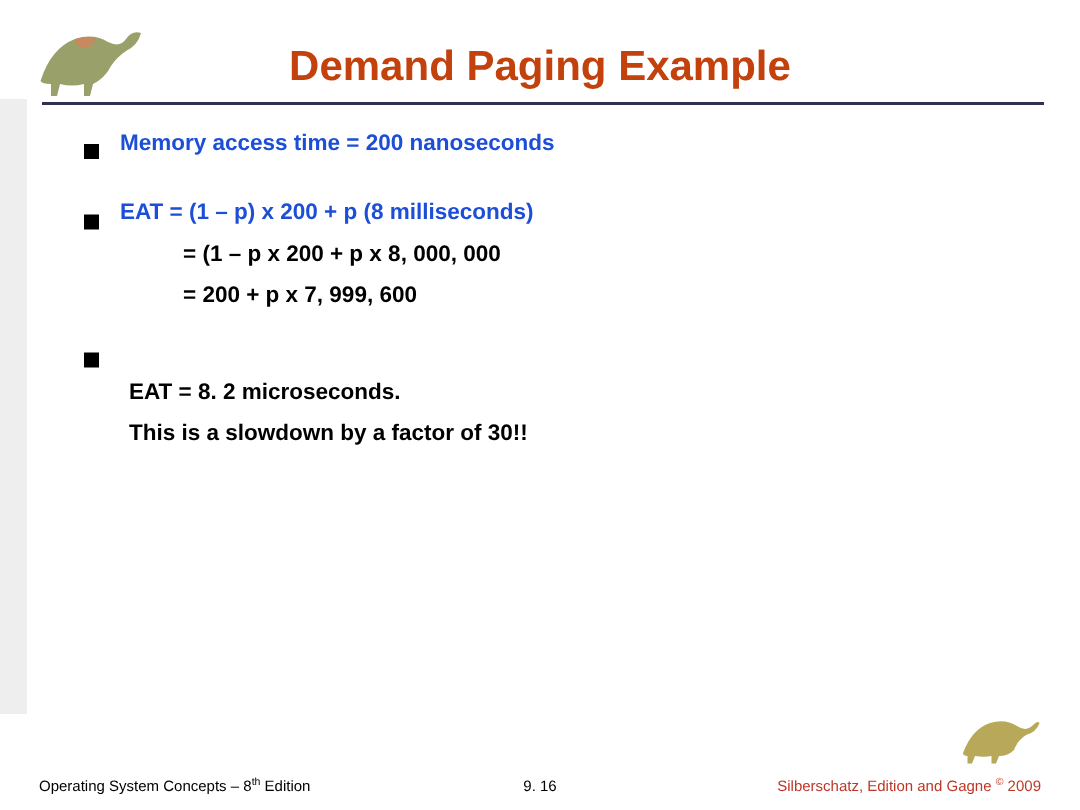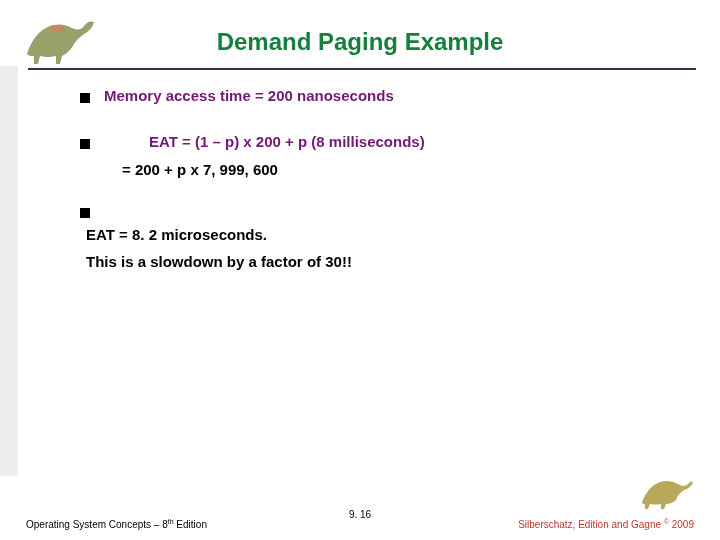--- a/index.html
+++ b/index.html
@@ -1,34 +1,34 @@
 <!DOCTYPE html>
 <html><head>
 <meta charset="utf-8">
 <style>
   * { box-sizing: border-box; margin: 0; padding: 0; }
   html, body { width: 720px; height: 540px; font-family: Arial, Helvetica, sans-serif; background: #fff; overflow: hidden; }
   .slide { position: relative; width: 720px; height: 540px; background: #fff; }
   .leftbar { position: absolute; left: 0; top: 66px; width: 18px; height: 410px; background: #eee; }
   .header { position: absolute; top: 8px; left: 0; width: 720px; height: 60px; }
-  .title { position: absolute; top: 20px; left: 0; width: 720px; text-align: center; font-size: 24px; font-weight: bold; color: #15803d; }
+  .title { position: absolute; top: 20px; left: 0; width: 720px; text-align: center; font-size: 28px; font-weight: bold; color: #c2410c; }
   .rule { position: absolute; top: 60px; left: 28px; width: 668px; height: 2px; background: #30304f; }
   .dino-tl { position: absolute; top: 6px; left: 22px; width: 78px; height: 52px; }
   .dino-br { position: absolute; bottom: 30px; right: 26px; width: 56px; height: 36px; }
   .content { position: absolute; top: 86px; left: 56px; width: 620px; }
-  .bitem { display: flex; align-items: center; margin-bottom: 26px; font-size: 15px; font-weight: bold; color: #701a75; margin-left: 24px; }
-  .bitem.tight { margin-bottom: 8px; gap: 45px; }
+  .bitem { display: flex; align-items: flex-end; margin-bottom: 26px; font-size: 15px; font-weight: bold; color: #1d4ed8; }
+  .bitem.tight { margin-bottom: 8px; }
   .bullet { width: 10px; height: 10px; background: #000; flex: 0 0 10px; margin-top: 4px; margin-right: 14px; }
   .bline { line-height: 1.35; }
   .sub { margin-left: 66px; font-size: 15px; font-weight: bold; color: #000; margin-bottom: 10px; }
   .sub2 { margin-left: 30px; font-size: 15px; font-weight: bold; color: #000; margin-bottom: 10px; }
   .footer { position: absolute; bottom: 10px; left: 0; width: 720px; height: 18px; font-size: 10px; }
   .fl { position: absolute; left: 26px; bottom: 0; color: #000; }
   .fl sup { font-size: 7px; }
-  .fc { position: absolute; left: 0; width: 720px; text-align: center; bottom: 10px; color: #000; }
+  .fc { position: absolute; left: 0; width: 720px; text-align: center; bottom: 0; color: #000; }
   .fr { position: absolute; right: 26px; bottom: 0; color: #bd3728; }
   .fr sup { font-size: 7px; }
 </style>
 </head>
 <body>
 
 <div class="slide">
   <div class="leftbar"></div>
 
   <div class="header">
@@ -44,20 +44,21 @@
     <div class="bitem">
       <div class="bullet"></div>
       <div class="bline">Memory access time = 200 nanoseconds</div>
     </div>
 
 
     <div class="bitem tight">
       <div class="bullet"></div>
       <div class="bline">EAT = (1 – p) x 200 + p (8 milliseconds)</div>
     </div>
+    <div class="sub">= (1 – p  x 200 + p x 8, 000, 000</div>
     <div class="sub" style="margin-bottom:26px;">= 200 + p x 7, 999, 600</div>
 
     <div class="bitem tight">
       <div class="bullet"></div>
     </div>
     <div class="sub2">EAT = 8. 2 microseconds.</div>
     <div class="sub2">This is a slowdown by a factor of 30!!</div>
   </div>
 
   <svg class="dino-br" viewBox="0 0 56 36">

